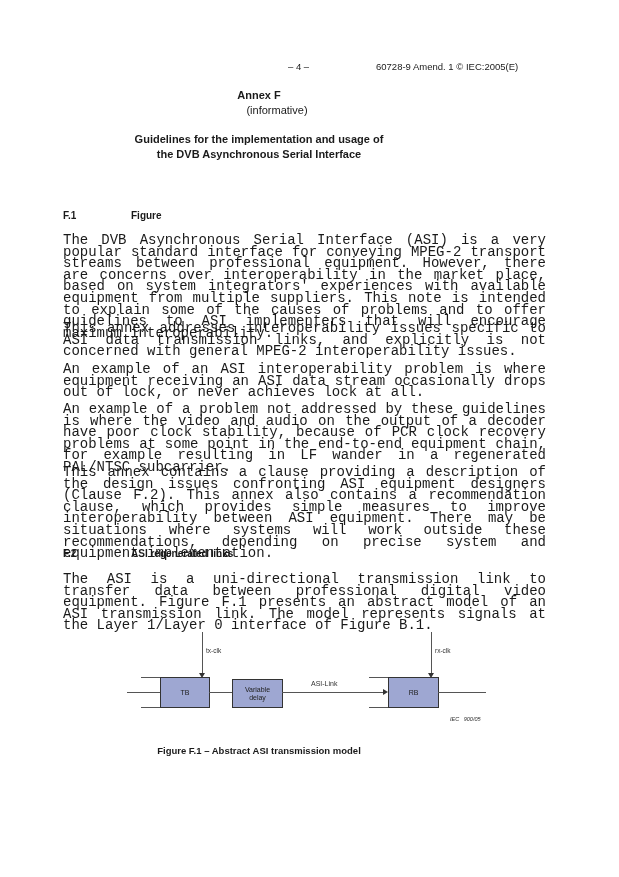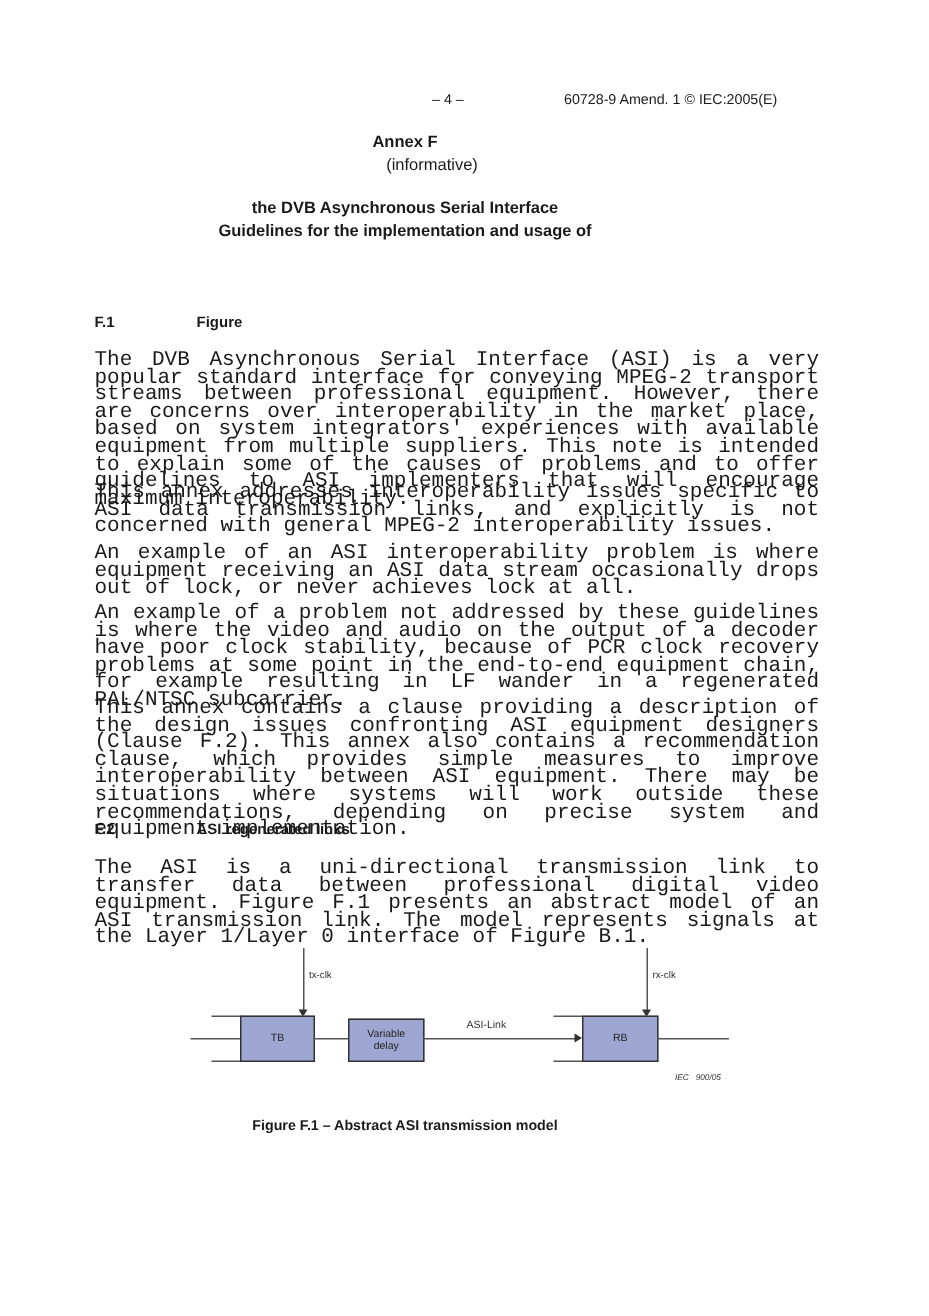--- a/index.html
+++ b/index.html
@@ -1,20 +1,20 @@
 <!DOCTYPE html>
 <html><head>
 <meta charset="utf-8">
 <style>
   html, body { margin: 0; padding: 0; background: #ffffff; }
   body { width: 619px; height: 877px; position: relative; overflow: hidden;
          font-family: "Liberation Sans", sans-serif; color: #1a1a1a; }
   .abs { position: absolute; }
   .hdr { font-size: 9.5px; top: 61px; }
-  .center { left: 11px; width: 518px; text-align: center; }
+  .center { left: 0; width: 518px; text-align: center; }
   .annex { top: 89px; font-size: 11px; font-weight: bold; }
   .informative { top: 104px; font-size: 11px; margin-left: 18px; }
   .doc-title { top: 132px; font-size: 11px; font-weight: bold; line-height: 15px; }
   .h2 { font-size: 10px; font-weight: bold; left: 63px; }
   .h2 .num { display: inline-block; width: 68px; }
   .para { left: 63px; width: 483px; font-size: 14px; line-height: 11.6px;
           text-align: justify; font-family: Liberation Mono, monospace; }
   .diagram { left: 0; top: 620px; width: 619px; height: 110px; }
   .caption { top: 745px; font-size: 9.5px; font-weight: bold; }
   .box { position: absolute; background: #9ea7d2; border: 1px solid #333;
@@ -25,22 +25,22 @@
 </style>
 </head>
 <body>
 
 <div class="abs hdr" style="left:288px;">– 4 –</div>
 <div class="abs hdr" style="left:376px;">60728-9 Amend. 1 © IEC:2005(E)</div>
 
 <div class="abs center annex">Annex F</div>
 <div class="abs center informative">(informative)</div>
 <div class="abs center doc-title">
+  <div>Guidelines for the implementation and usage of</div>
   <div>the DVB Asynchronous Serial Interface</div>
-  <div>Guidelines for the implementation and usage of</div>
 </div>
 
 <div class="abs h2" style="top:210px;">
   <span class="num">F.1</span><span>Figure</span>
 </div>
 <div class="abs para" style="top:235px;">The DVB Asynchronous Serial Interface (ASI) is a very popular standard interface for conveying MPEG-2 transport streams between professional equipment. However, there are concerns over interoperability in the market place, based on system integrators' experiences with available equipment from multiple suppliers. This note is intended to explain some of the causes of problems and to offer guidelines to ASI implementers that will encourage maximum interoperability.</div>
 <div class="abs para" style="top:323px;">This annex addresses interoperability issues specific to ASI data transmission links, and explicitly is not concerned with general MPEG-2 interoperability issues.</div>
 <div class="abs para" style="top:364px;">An example of an ASI interoperability problem is where equipment receiving an ASI data stream occasionally drops out of lock, or never achieves lock at all.</div>
 <div class="abs para" style="top:404px;">An example of a problem not addressed by these guidelines is where the video and audio on the output of a decoder have poor clock stability, because of PCR clock recovery problems at some point in the end-to-end equipment chain, for example resulting in LF wander in a regenerated PAL/NTSC subcarrier.</div>
 <div class="abs para" style="top:467px;">This annex contains a clause providing a description of the design issues confronting ASI equipment designers (Clause F.2). This annex also contains a recommendation clause, which provides simple measures to improve interoperability between ASI equipment. There may be situations where systems will work outside these recommendations, depending on precise system and equipment implementation.</div>

